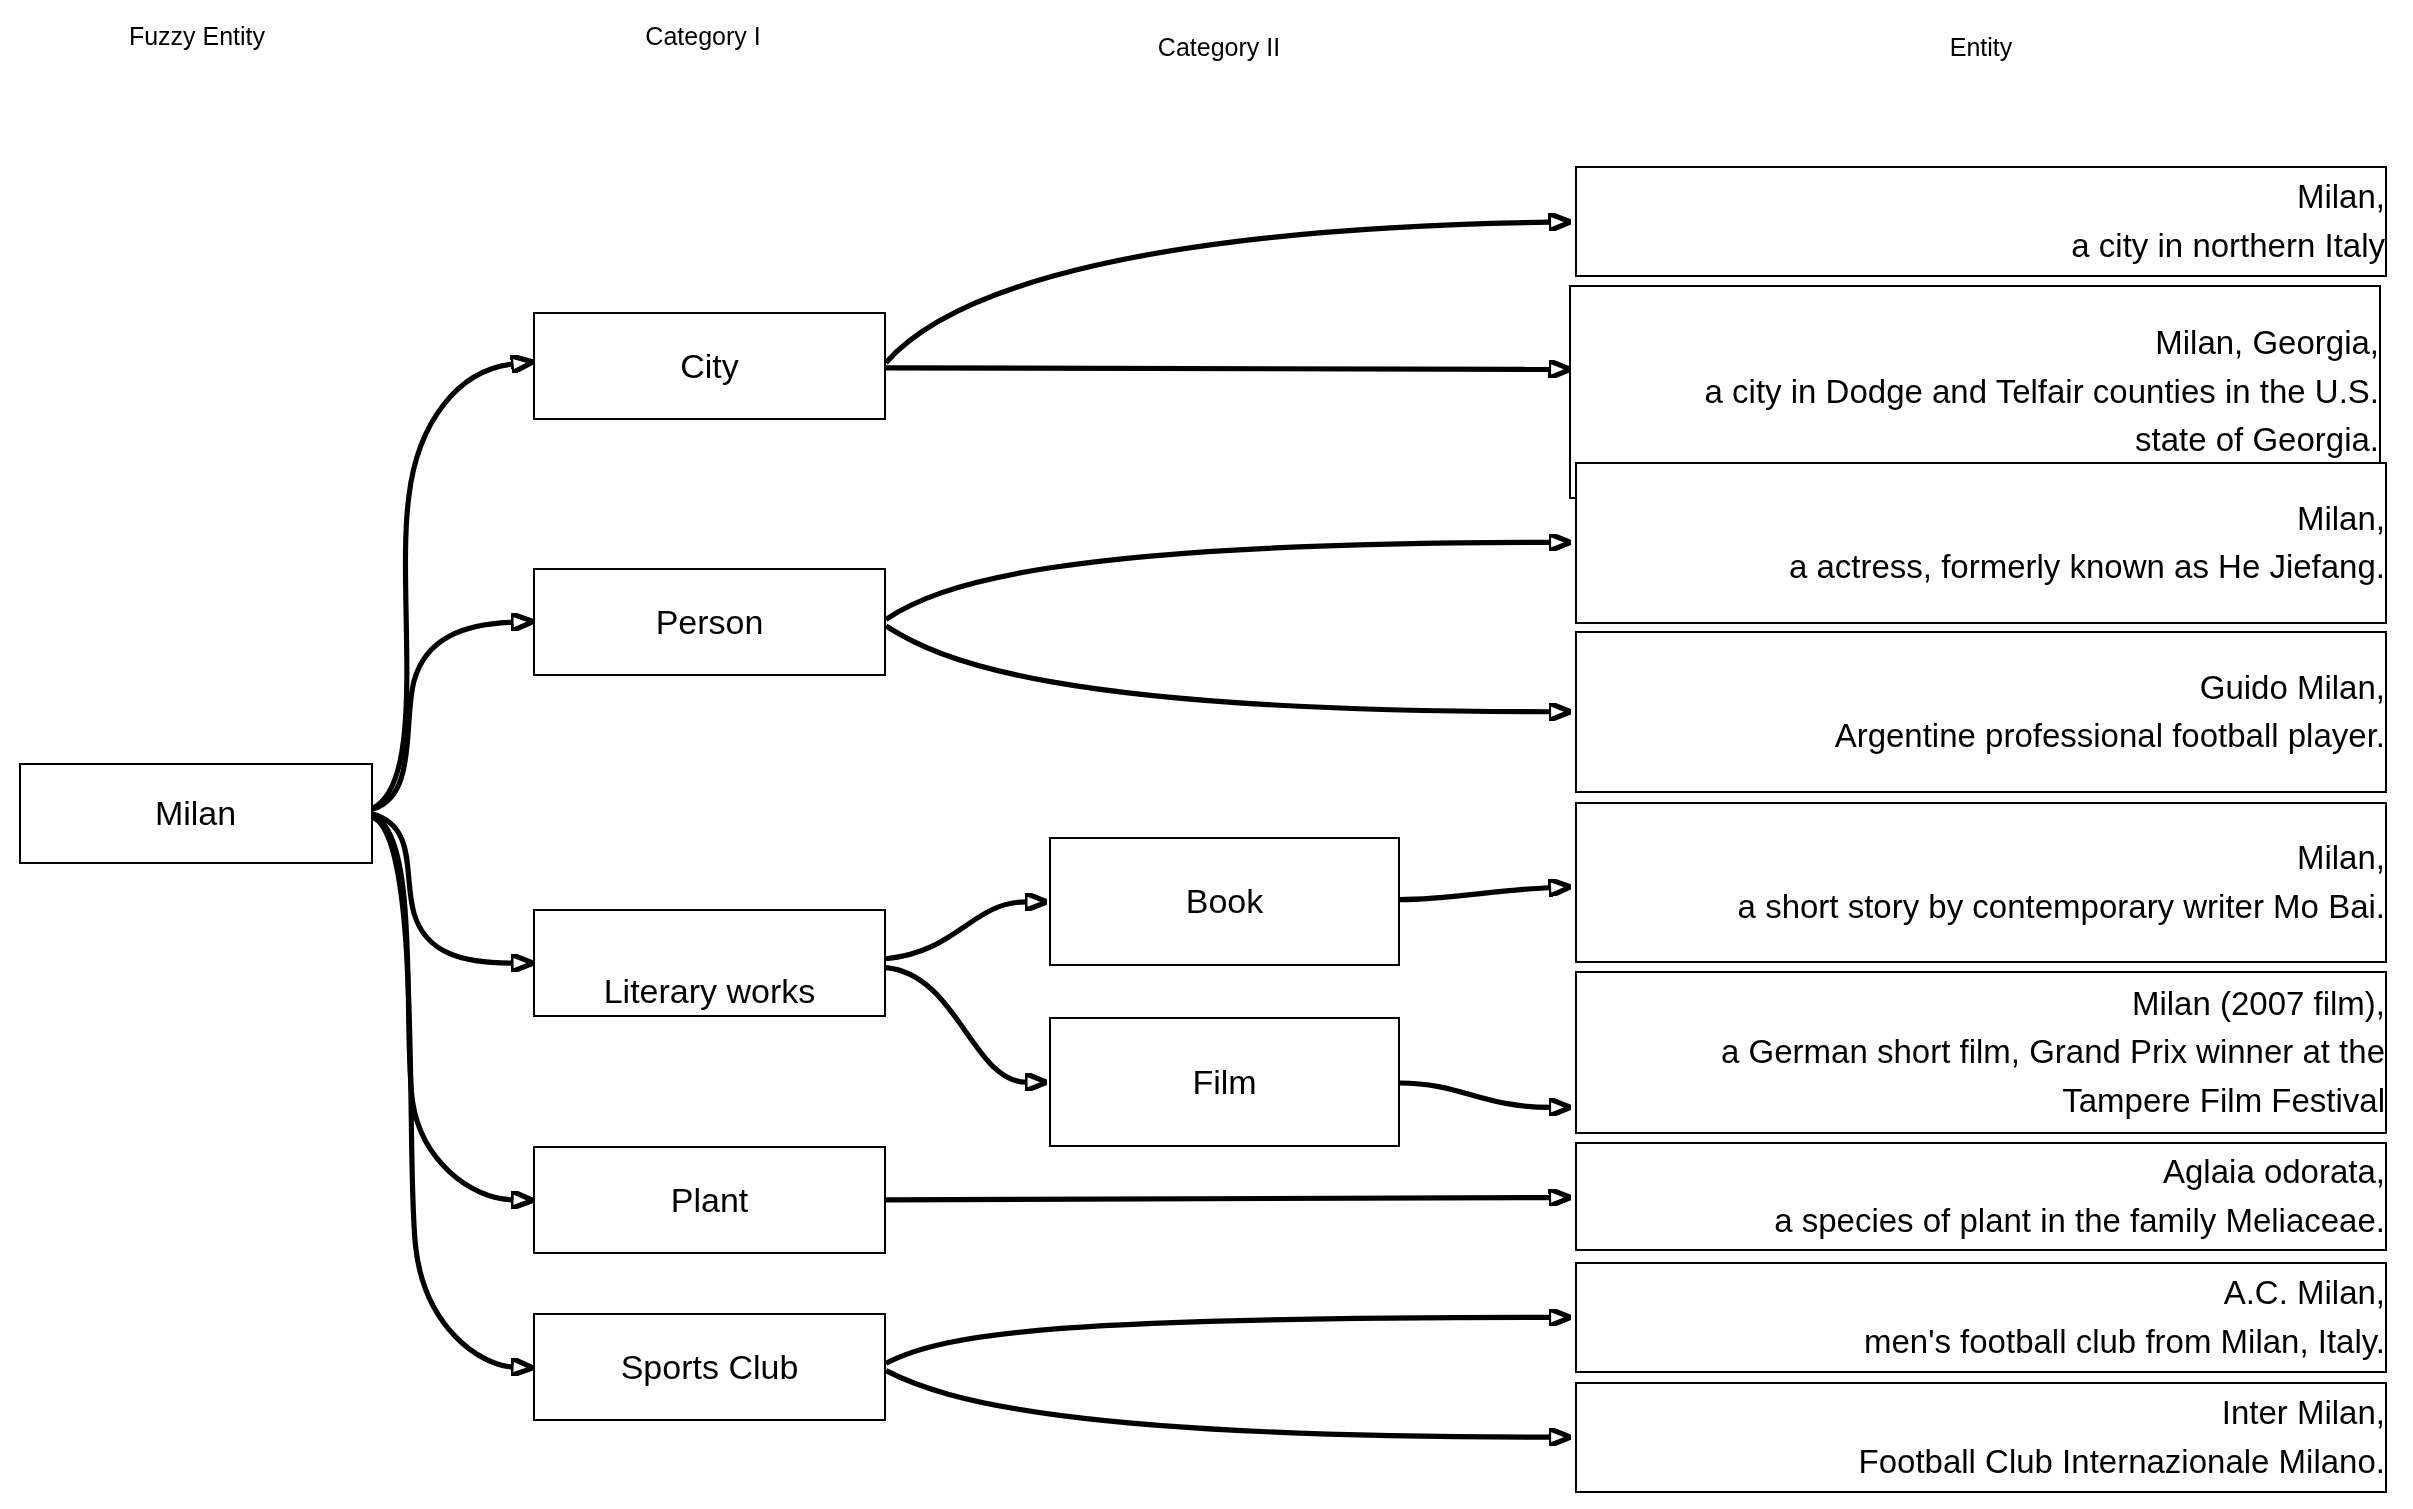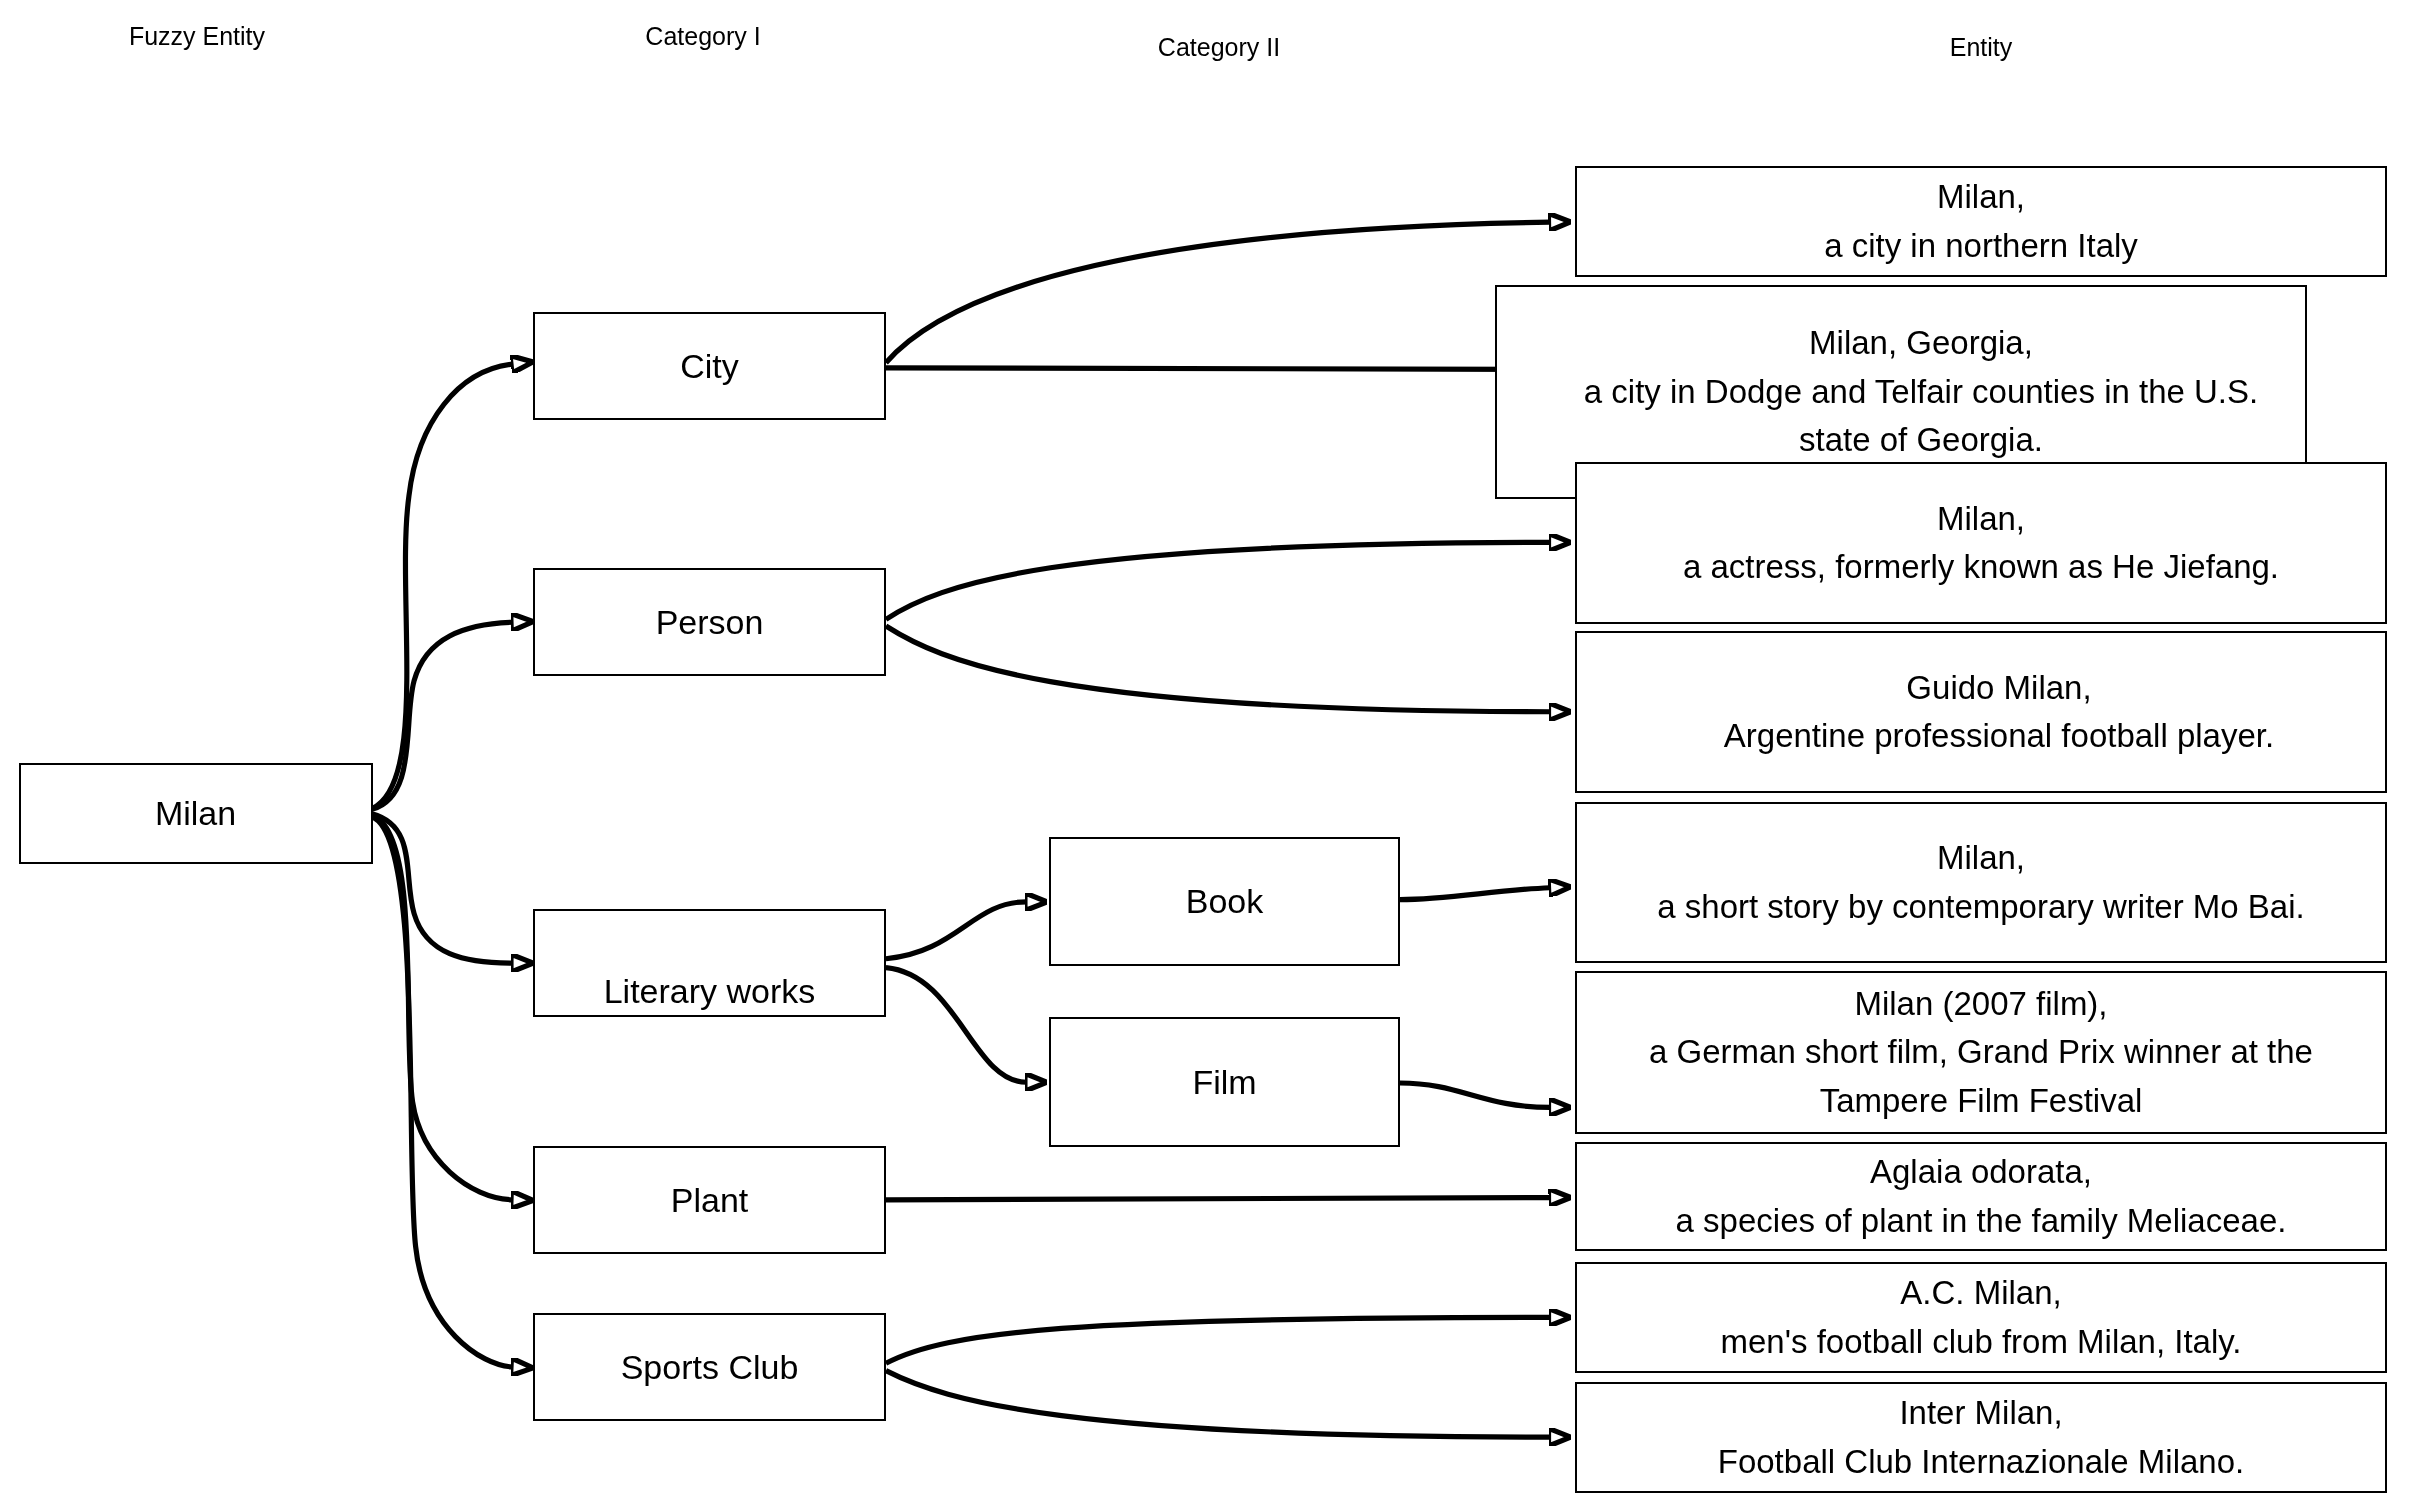--- a/index.html
+++ b/index.html
@@ -35,21 +35,21 @@
     text-align: center;
     box-sizing: border-box;
   }
   .node span {
     display: block;
     width: 100%;
     font-size: 34px;
     line-height: 1.38;
     white-space: pre-line;
   }
-  .node.entity span { font-size: 33px; line-height: 1.47; }
+  .node.entity span { font-size: 33px; line-height: 1.47; text-align: right; }
 </style>
 </head>
 <body>
 
 <div id="canvas">
 
   <svg id="edges" viewBox="0 0 3263 2041" xmlns="http://www.w3.org/2000/svg" aria-hidden="true">
     <defs>
       <marker id="arrow" viewBox="0 0 30 24" refX="2" refY="12" markerWidth="30" markerHeight="24" markerUnits="userSpaceOnUse" orient="auto">
         <path d="M0,0 L30,12 L0,24 Z" fill="#000000" stroke="none"></path>
@@ -109,21 +109,21 @@
     <span>Book</span>
   </div>
   <div class="node" style="left:1049px; top:1017px; width:351px; height:130px;">
     <span>Film</span>
   </div>
 
   <div class="node entity" style="left:1575px; top:166px; width:812px; height:111px;">
     <span>Milan,
 a city in northern Italy</span>
   </div>
-  <div class="node entity" style="left:1495px; top:285px; width:812px; height:214px;padding-left:40px;">
+  <div class="node entity" style="left:1569px; top:285px; width:812px; height:214px;padding-left:40px;">
     <span>Milan, Georgia,
 a city in Dodge and Telfair counties in the U.S.
 state of Georgia.</span>
   </div>
   <div class="node entity" style="left:1575px; top:462px; width:812px; height:162px;">
     <span>Milan,
 a actress, formerly known as He Jiefang.</span>
   </div>
   <div class="node entity" style="left:1575px; top:631px; width:812px; height:162px;padding-left:36px;">
     <span>Guido Milan,

